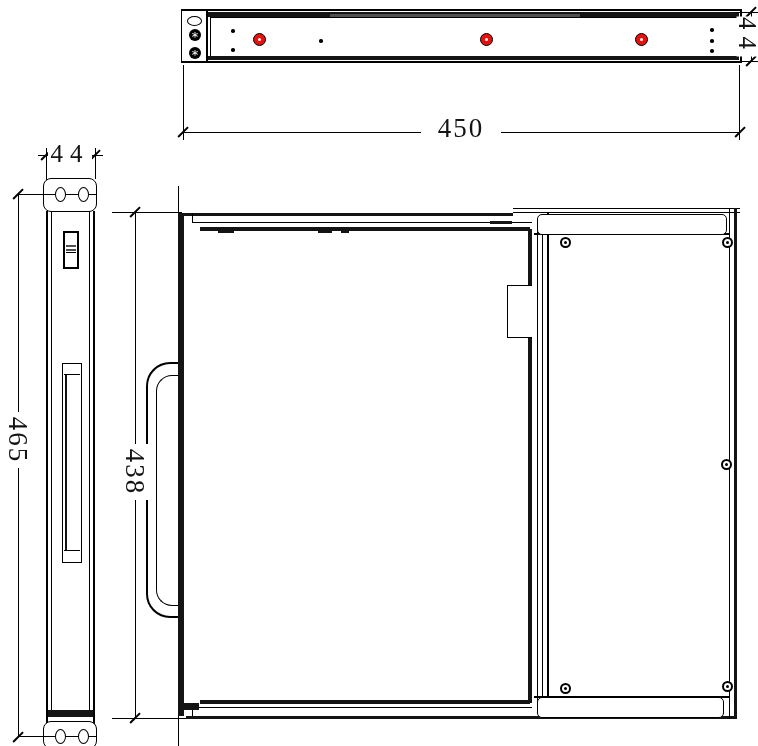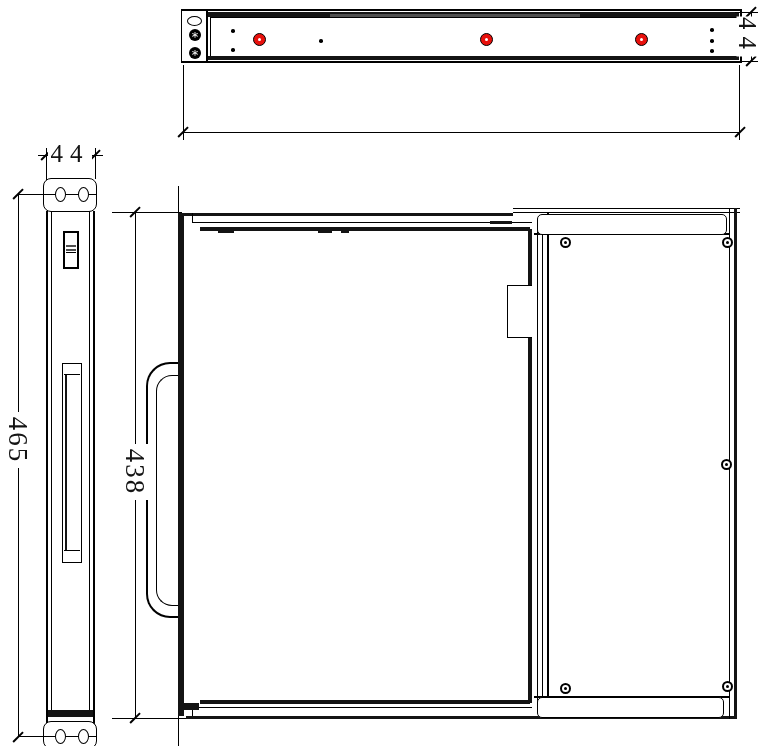--- a/index.html
+++ b/index.html
@@ -61,20 +61,21 @@
     <div class="dot" style="left:710px;top:39px;"></div>
     <div class="dot" style="left:710px;top:49px;"></div>
   </div>
 
   <div class="grp">
     <div class="ln" style="left:183px;top:65px;width:1px;height:75px;"></div>
     <div class="ln" style="left:739px;top:65px;width:1px;height:75px;"></div>
     <div class="ln" style="left:183px;top:132px;width:557px;height:1px;"></div>
     <div class="tick" style="left:183px;top:132px;"></div>
     <div class="tick" style="left:740px;top:132px;"></div>
+    <div class="dimtext" style="left:421px;top:114px;width:80px;height:29px;line-height:29px;">450</div>
   </div>
 
   <div class="grp">
     <div class="ln" style="left:735px;top:12px;width:23px;height:1px;"></div>
     <div class="ln" style="left:735px;top:61px;width:23px;height:1px;"></div>
     <div class="ln" style="left:751px;top:12px;width:1px;height:50px;"></div>
     <div class="tick" style="left:751px;top:12px;"></div>
     <div class="tick" style="left:751px;top:61px;"></div>
     <div class="dimtext rot sp" style="left:727px;top:26px;width:40px;height:21px;line-height:21px;font-size:25px;">44</div>
   </div>

